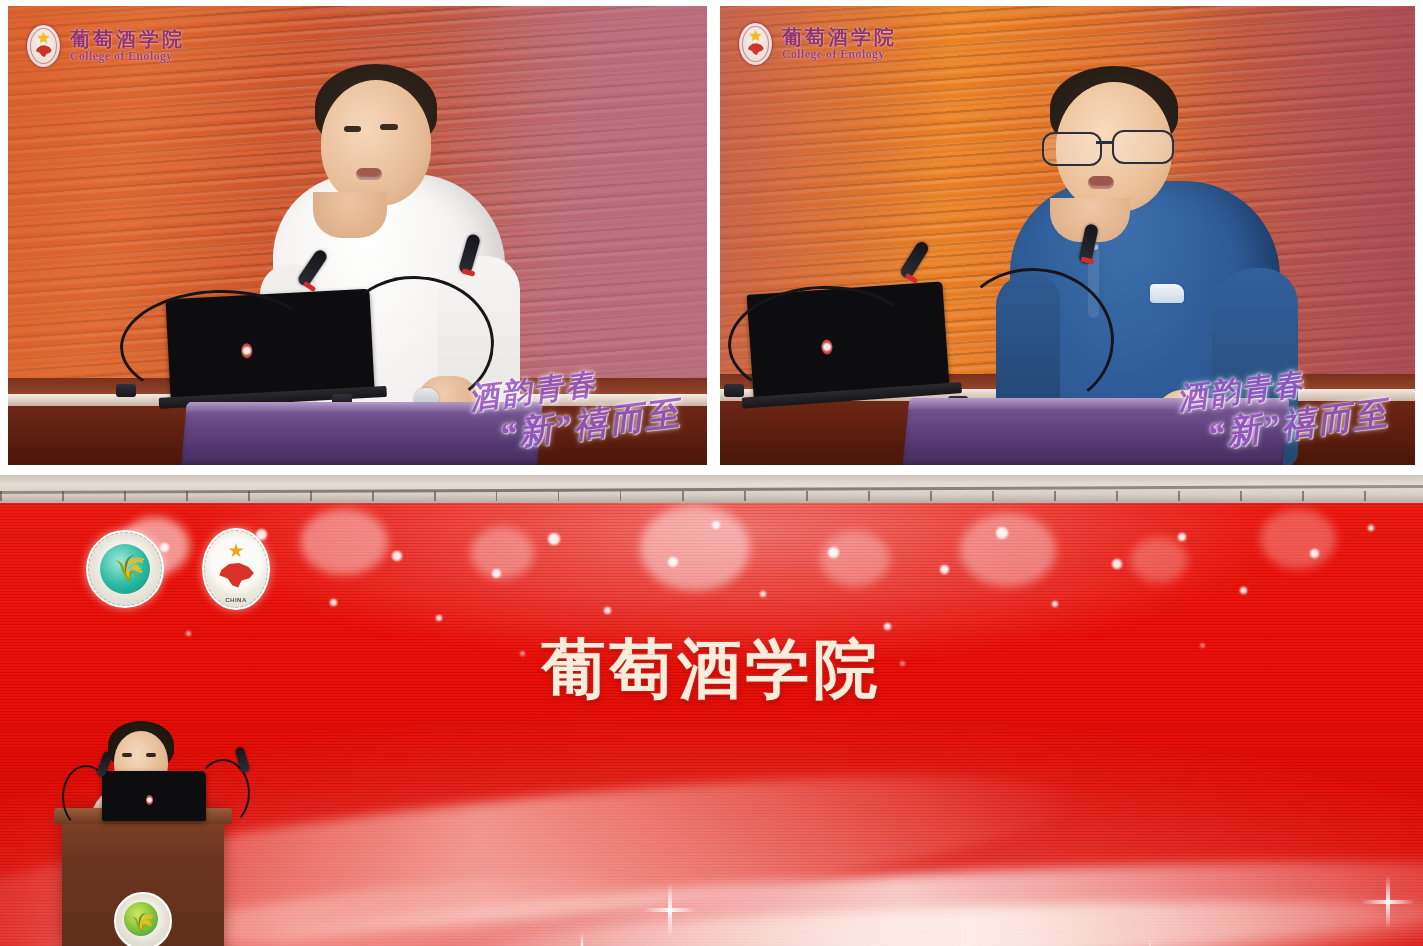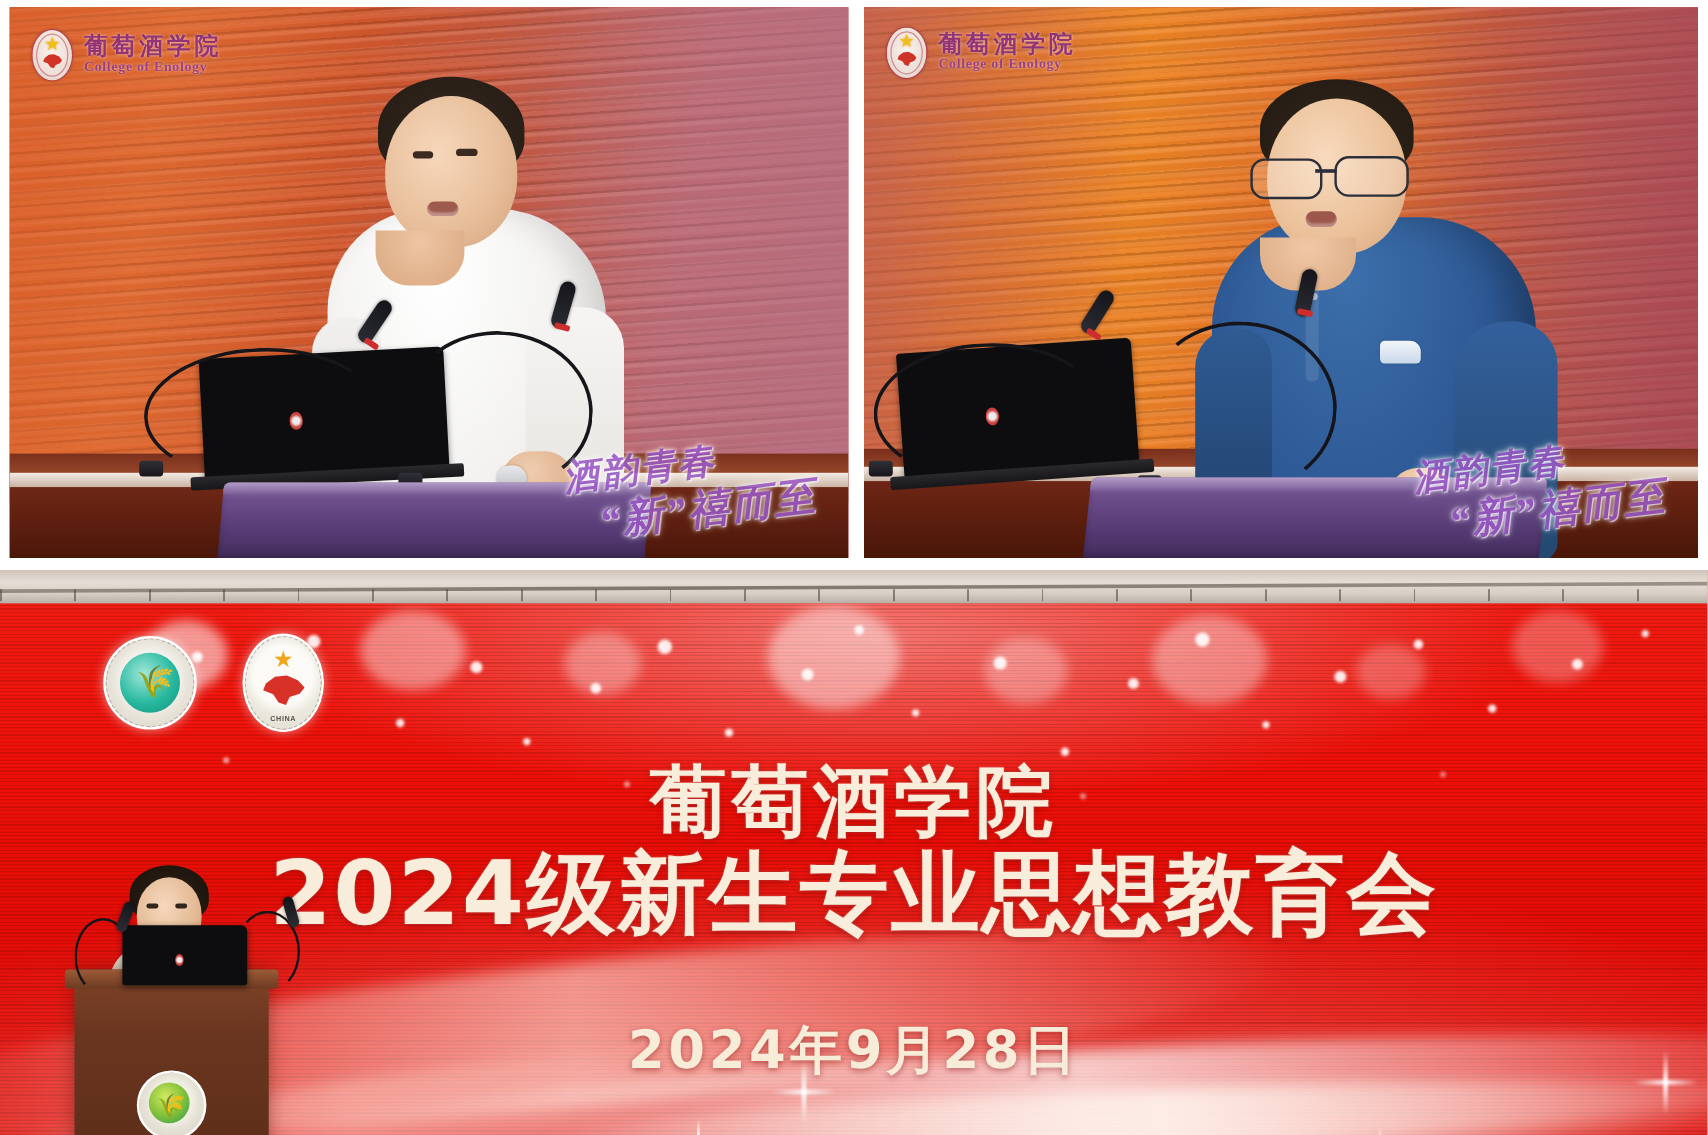--- a/index.html
+++ b/index.html
@@ -447,22 +447,20 @@
       <div class="emblem" style="left:202px;top:25px;">
         <div class="em-oval">
           <div class="em-ring-txt"></div>
           <div class="star">★</div>
           <div class="map"></div>
           <div class="cn">CHINA</div>
         </div>
       </div>
 
       <div class="b-title" id="b-line1">葡萄酒学院</div>
-      <div class="b-title" id="b-line2">2024级新生专业思想教育会</div>
-      <div id="b-date">2024年9月28日</div>
 
       <div class="person">
         <div class="hair" style="left:108px;top:218px;width:66px;height:48px;
              background:radial-gradient(ellipse at 50% 72%,#2f231a,#191109);"></div>
         <div class="head" style="left:114px;top:228px;width:54px;height:62px;
              background:radial-gradient(ellipse at 42% 38%,#f6d8bc,#e3b994 62%,#c99f79);"></div>
         <div style="position:absolute;left:122px;top:250px;width:10px;height:4px;border-radius:2px;background:#33251c;"></div>
         <div style="position:absolute;left:146px;top:250px;width:10px;height:4px;border-radius:2px;background:#33251c;"></div>
         <div style="position:absolute;left:133px;top:272px;width:14px;height:7px;border-radius:4px;background:#a05a4c;"></div>
         <div class="torso" style="left:90px;top:282px;width:108px;height:100px;

